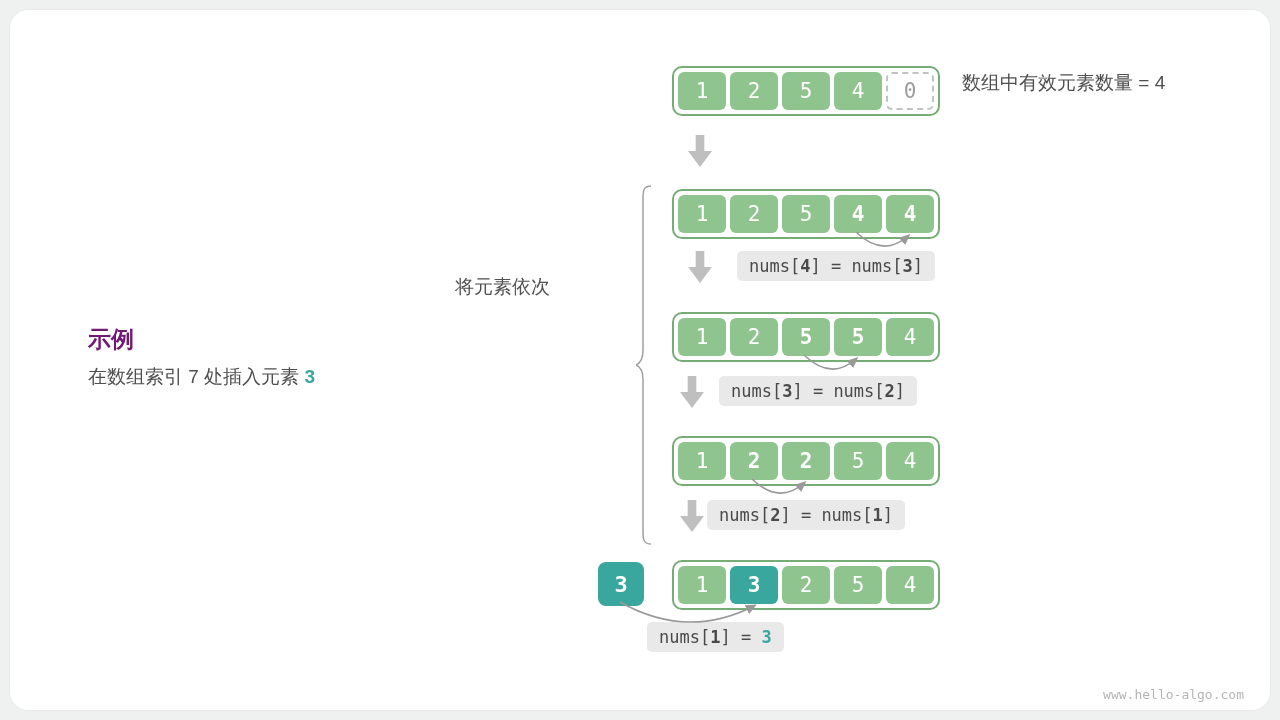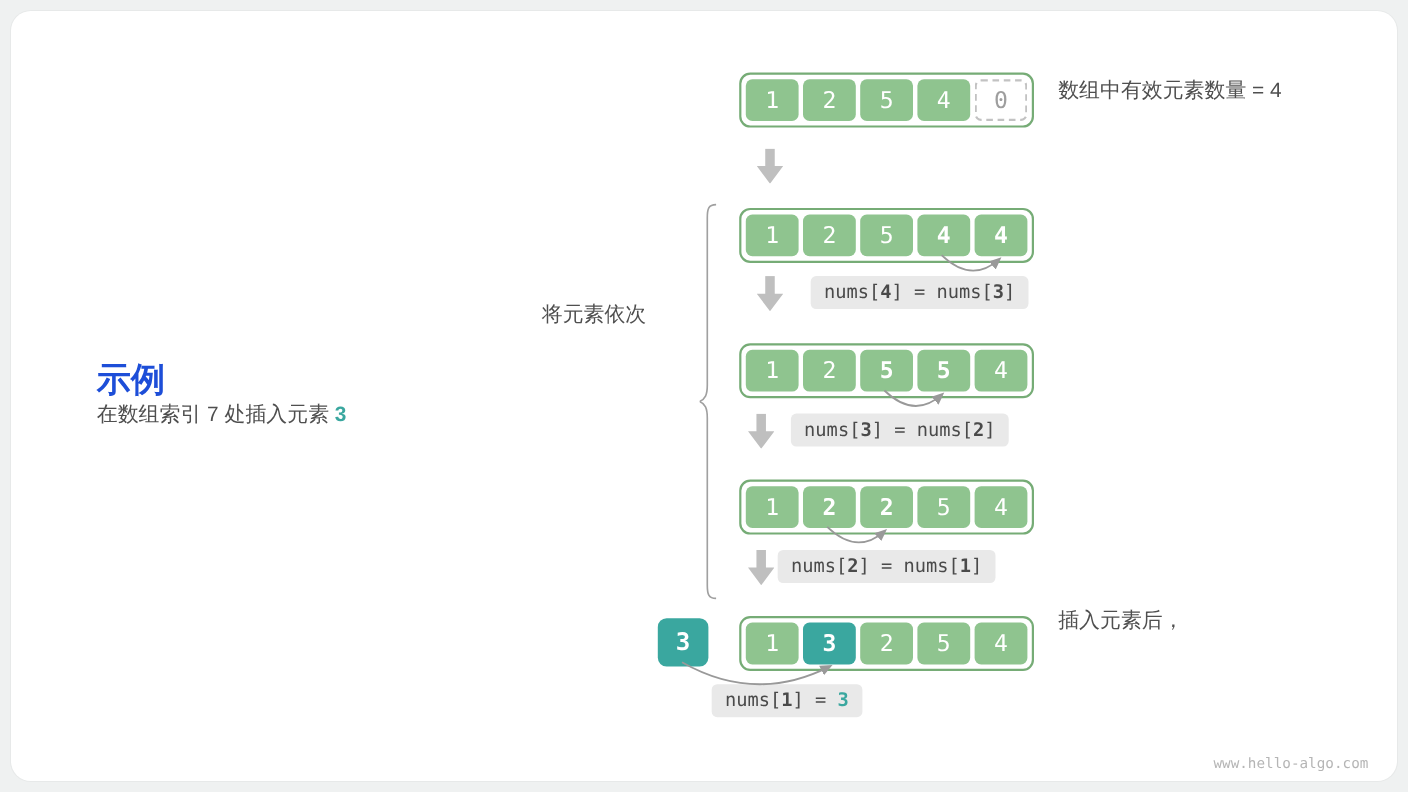--- a/index.html
+++ b/index.html
@@ -35,26 +35,26 @@
   .badge{position:absolute;background:var(--badge-bg);border-radius:5px;padding:5px 12px;
         font-family:"DejaVu Sans Mono",monospace;font-size:17px;color:var(--text-dark);white-space:nowrap;}
   .badge .idx{font-weight:700;}
   .badge .val{font-weight:700;color:var(--teal);}
 
   
   .arc{position:absolute;overflow:visible;}
   .arc path.curve{fill:none;stroke:var(--arc-gray);stroke-width:1.6;}
 
   
-  .example-title{position:absolute;left:88px;top:324px;font-size:31px;font-weight:700;color:#1d4ed8;}
+  .example-title{position:absolute;left:88px;top:324px;font-size:23px;font-weight:700;color:#701a75;}
   .example-subtitle{position:absolute;left:88px;top:364px;font-size:19px;color:var(--text-note);}
   .example-subtitle .val{color:var(--teal);font-weight:700;}
   .note{position:absolute;font-size:19px;line-height:36px;color:var(--text-note);}
   .note-top{left:962px;top:53px;margin-top:12px;}
-  .note-shift{left:455px;top:270px;width:170px;text-align:center;line-height:34px;}
+  .note-shift{left:455px;top:270px;width:170px;text-align:left;line-height:34px;}
   .note-bottom{left:962px;top:547px;}
   .watermark{position:absolute;right:36px;bottom:18px;font-family:"DejaVu Sans Mono",monospace;
         font-size:13px;color:var(--watermark);}
   .brace{position:absolute;left:636px;top:184px;}
 </style>
 </head>
 <body>
 
 <div class="card"></div>
 
@@ -71,21 +71,20 @@
 
 <div class="note note-top">
   <div>数组中有效元素数量 = 4</div>
 </div>
 
 <div class="note note-shift">
   <div>将元素依次</div>
 </div>
 
 <div class="note note-bottom">
-  <div>插入元素后，</div>
 </div>
 
 <svg class="brace" width="18" height="364">
   <path d="M15,2 C8,2 7,6 7,14 L7,166 C7,175 5,179 0,181 C5,183 7,187 7,196 L7,348 C7,356 8,360 15,360" fill="none" stroke="#A0A0A0" stroke-width="1.5"></path>
 </svg>
 
 <div class="array" style="left:672px;top:66px;">
   <div class="cell" data-variant="green">1</div>
   <div class="cell" data-variant="green">2</div>
   <div class="cell" data-variant="green">5</div>

